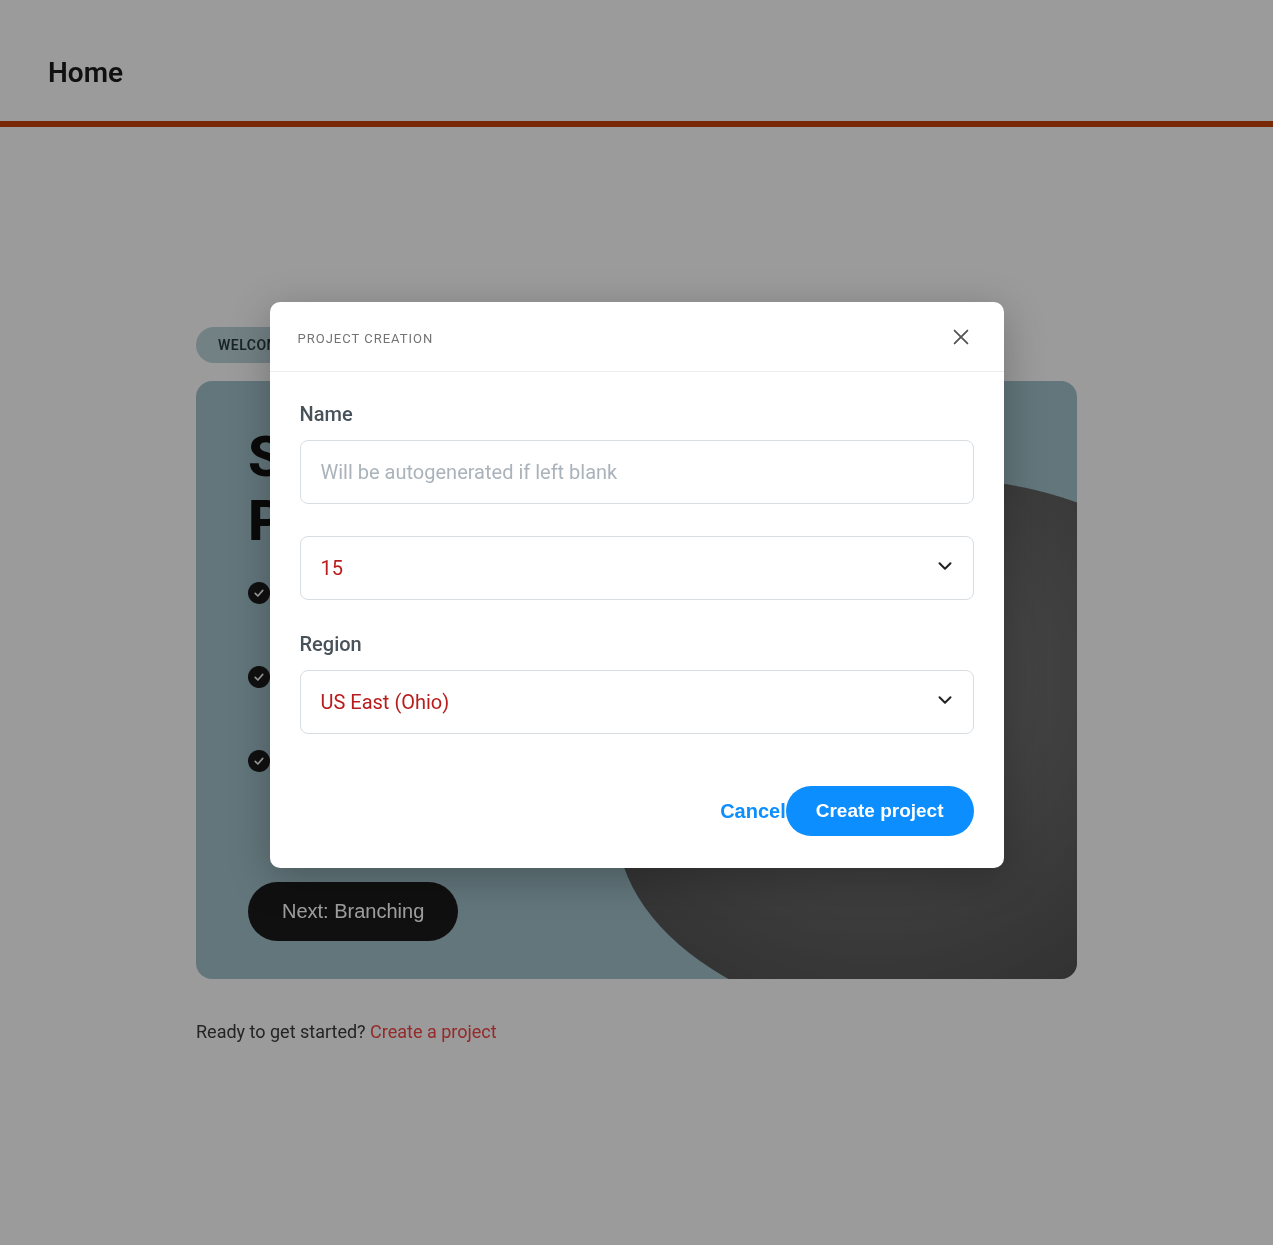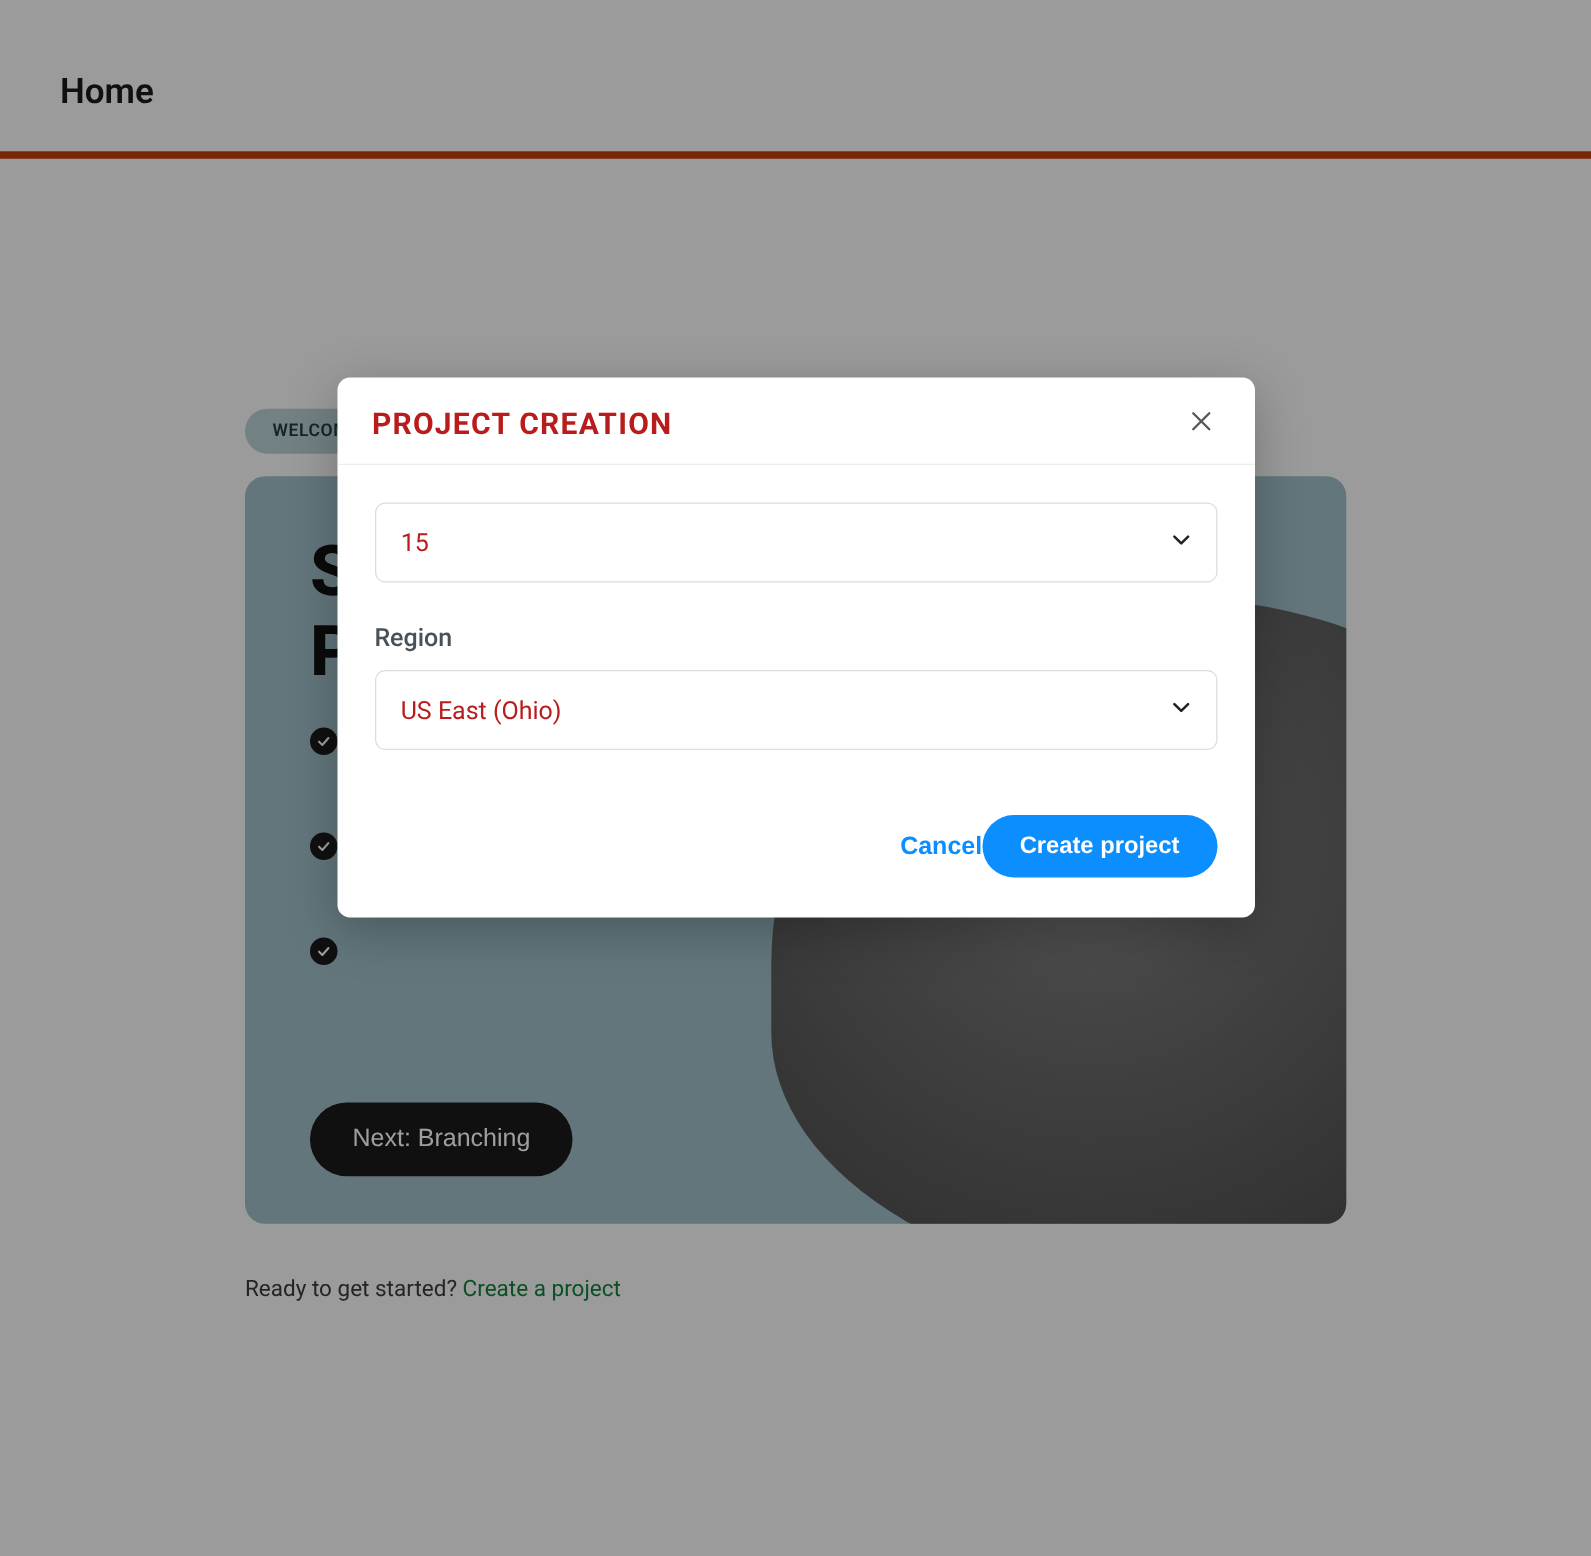--- a/index.html
+++ b/index.html
@@ -99,21 +99,21 @@
       background: radial-gradient(circle at 40% 35%, #8a8a8a 0%, #6f6f6f 25%, #5a5a5a 55%, #4a4a4a 80%);
       border-radius: 48% 52% 40% 60% / 55% 45% 60% 40%;
       filter: grayscale(100%);
     }
     .cta-row {
       margin-top: 42px;
       font-size: 18px;
       color: #3a3a3a;
     }
     .cta-link {
-      color: #15803d;
+      color: #ef4444;
       text-decoration: none;
     }
     
     .overlay {
       position: absolute;
       inset: 0;
       background: rgba(0,0,0,0.38);
       display: flex;
       align-items: flex-start;
       justify-content: center;
@@ -127,24 +127,24 @@
       overflow: hidden;
     }
     .modal-header {
       display: flex;
       align-items: center;
       justify-content: space-between;
       padding: 20px 28px 16px 28px;
       border-bottom: 1px solid #ededed;
     }
     .modal-title {
-      font-size: 24px;
-      font-weight: 700;
+      font-size: 13px;
+      font-weight: 400;
       letter-spacing: 1px;
-      color: #b91c1c;
+      color: #737373;
     }
     .close-btn {
       background: none;
       border: none;
       cursor: pointer;
       padding: 4px;
       color: #4a4a4a;
     }
     .close-btn svg {
       width: 22px;
@@ -283,20 +283,24 @@
       <button class="close-btn">
         <span>
           <svg viewBox="0 0 24 24" fill="none">
               <path d="M5 5L19 19M19 5L5 19" stroke="#555" stroke-width="2" stroke-linecap="round"></path>
             </svg>
         </span>
       </button>
     </div>
     <div class="modal-body">
 
+      <div class="form-group">
+        <label class="form-label">Name</label>
+        <input type="text" class="form-input" placeholder="Will be autogenerated if left blank" style="">
+      </div>
 
       <div class="form-group">
         <div class="select-wrapper">
           <div class="select-display">
             <span>15</span>
           </div>
           <span class="chevron">
             <svg viewBox="0 0 24 24" fill="none">
                 <path d="M6 9L12 15L18 9" stroke="#222" stroke-width="2.2" stroke-linecap="round" stroke-linejoin="round"></path>
               </svg>

